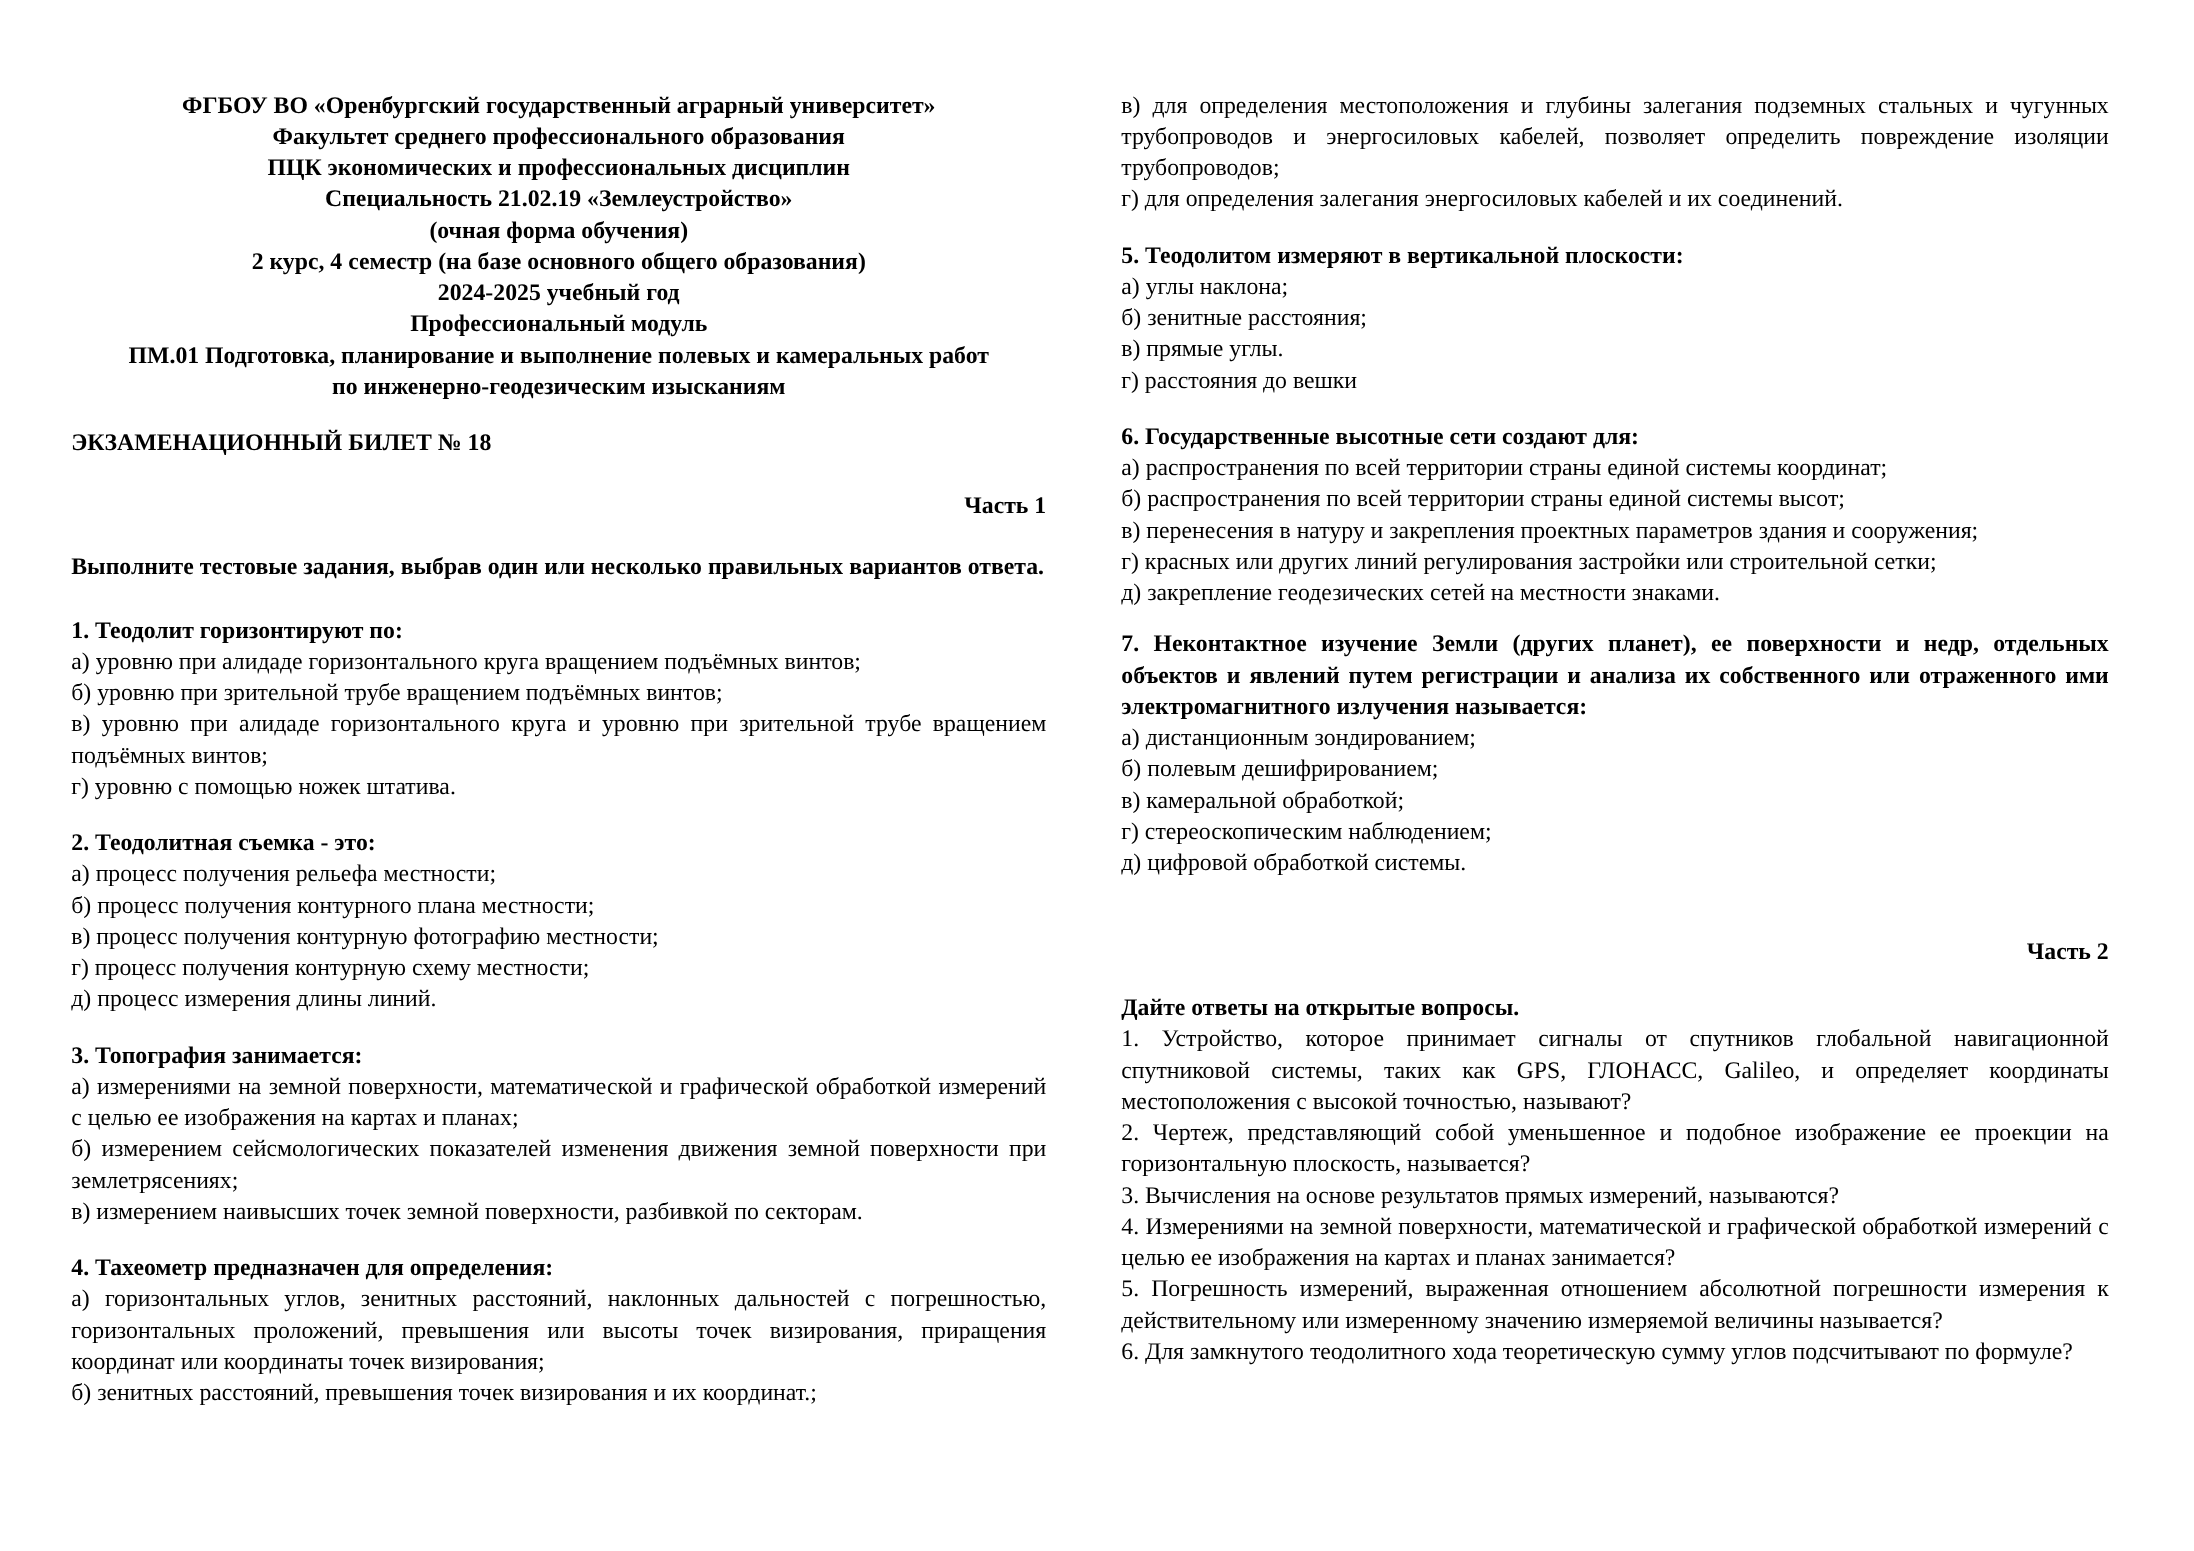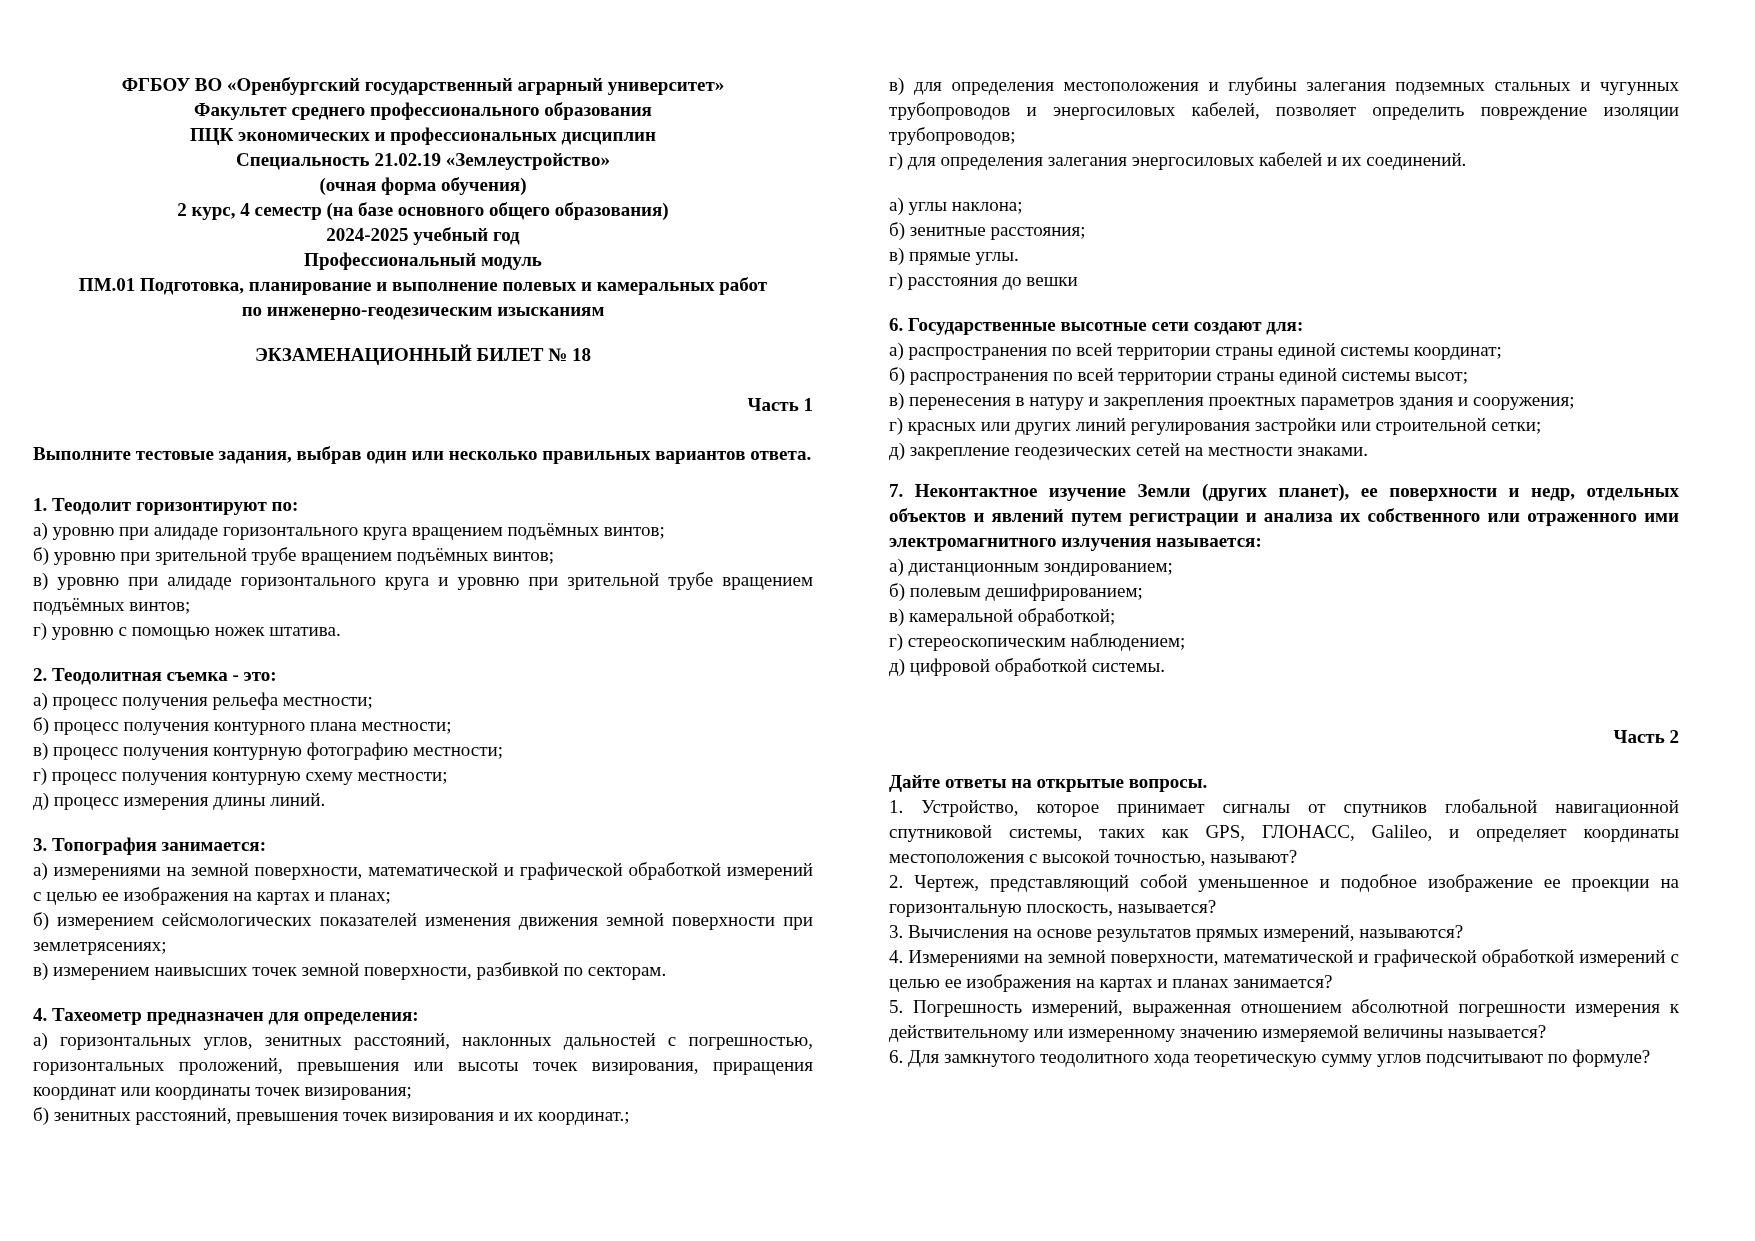--- a/index.html
+++ b/index.html
@@ -9,27 +9,26 @@
     background: #ffffff;
     color: #000000;
     font-family: "Liberation Serif", "DejaVu Serif", serif;
     font-size: 19px;
     line-height: 25px;
     overflow: hidden;
   }
   .page {
     display: flex;
     box-sizing: border-box;
-    padding: 72px 57px 0 33px;
-    gap: 16px;
+    padding: 72px 57px 0 57px;
   }
   .col-left  { width: 780px; flex: none; }
   .col-right { width: 790px; flex: none; margin-left: 60px; }
   .header-block div { font-weight: bold; text-align: center; }
-  .ticket-title { margin-top: 20px; font-weight: bold; text-align: center; }
+  .ticket-title { margin-top: 20px; font-weight: bold; }
   .part-title   { margin-top: 25px; font-weight: bold; text-align: right; }
   .intro        { margin-top: 24px; font-weight: bold; text-align: justify; }
   .q            { margin-top: 20px; }
   .q1           { margin-top: 26px; }
   .q-head       { font-weight: bold; text-align: justify; }
   .opt          { text-align: justify; }
   .part2-title  { margin-top: 46px; font-weight: bold; text-align: right; }
   .part2-intro  { margin-top: 20px; font-weight: bold; }
   .p2-item      { text-align: justify; }
 </style>
@@ -92,20 +91,21 @@
   </div>
 
   <div class="col-right">
 
     <div>
       <div class="opt">в) для определения местоположения и глубины залегания подземных стальных и чугунных трубопроводов и энергосиловых кабелей, позволяет определить повреждение изоляции трубопроводов;</div>
       <div class="opt">г) для определения залегания энергосиловых кабелей и их соединений.</div>
     </div>
 
     <div class="q">
+      <div class="q-head">5. Теодолитом измеряют в вертикальной плоскости:</div>
       <div class="opt">а) углы наклона;</div>
       <div class="opt">б) зенитные расстояния;</div>
       <div class="opt">в) прямые углы.</div>
       <div class="opt">г) расстояния до вешки</div>
     </div>
 
     <div class="q">
       <div class="q-head">6. Государственные высотные сети создают для:</div>
       <div class="opt">а) распространения по всей территории страны единой системы координат;</div>
       <div class="opt">б) распространения по всей территории страны единой системы высот;</div>

